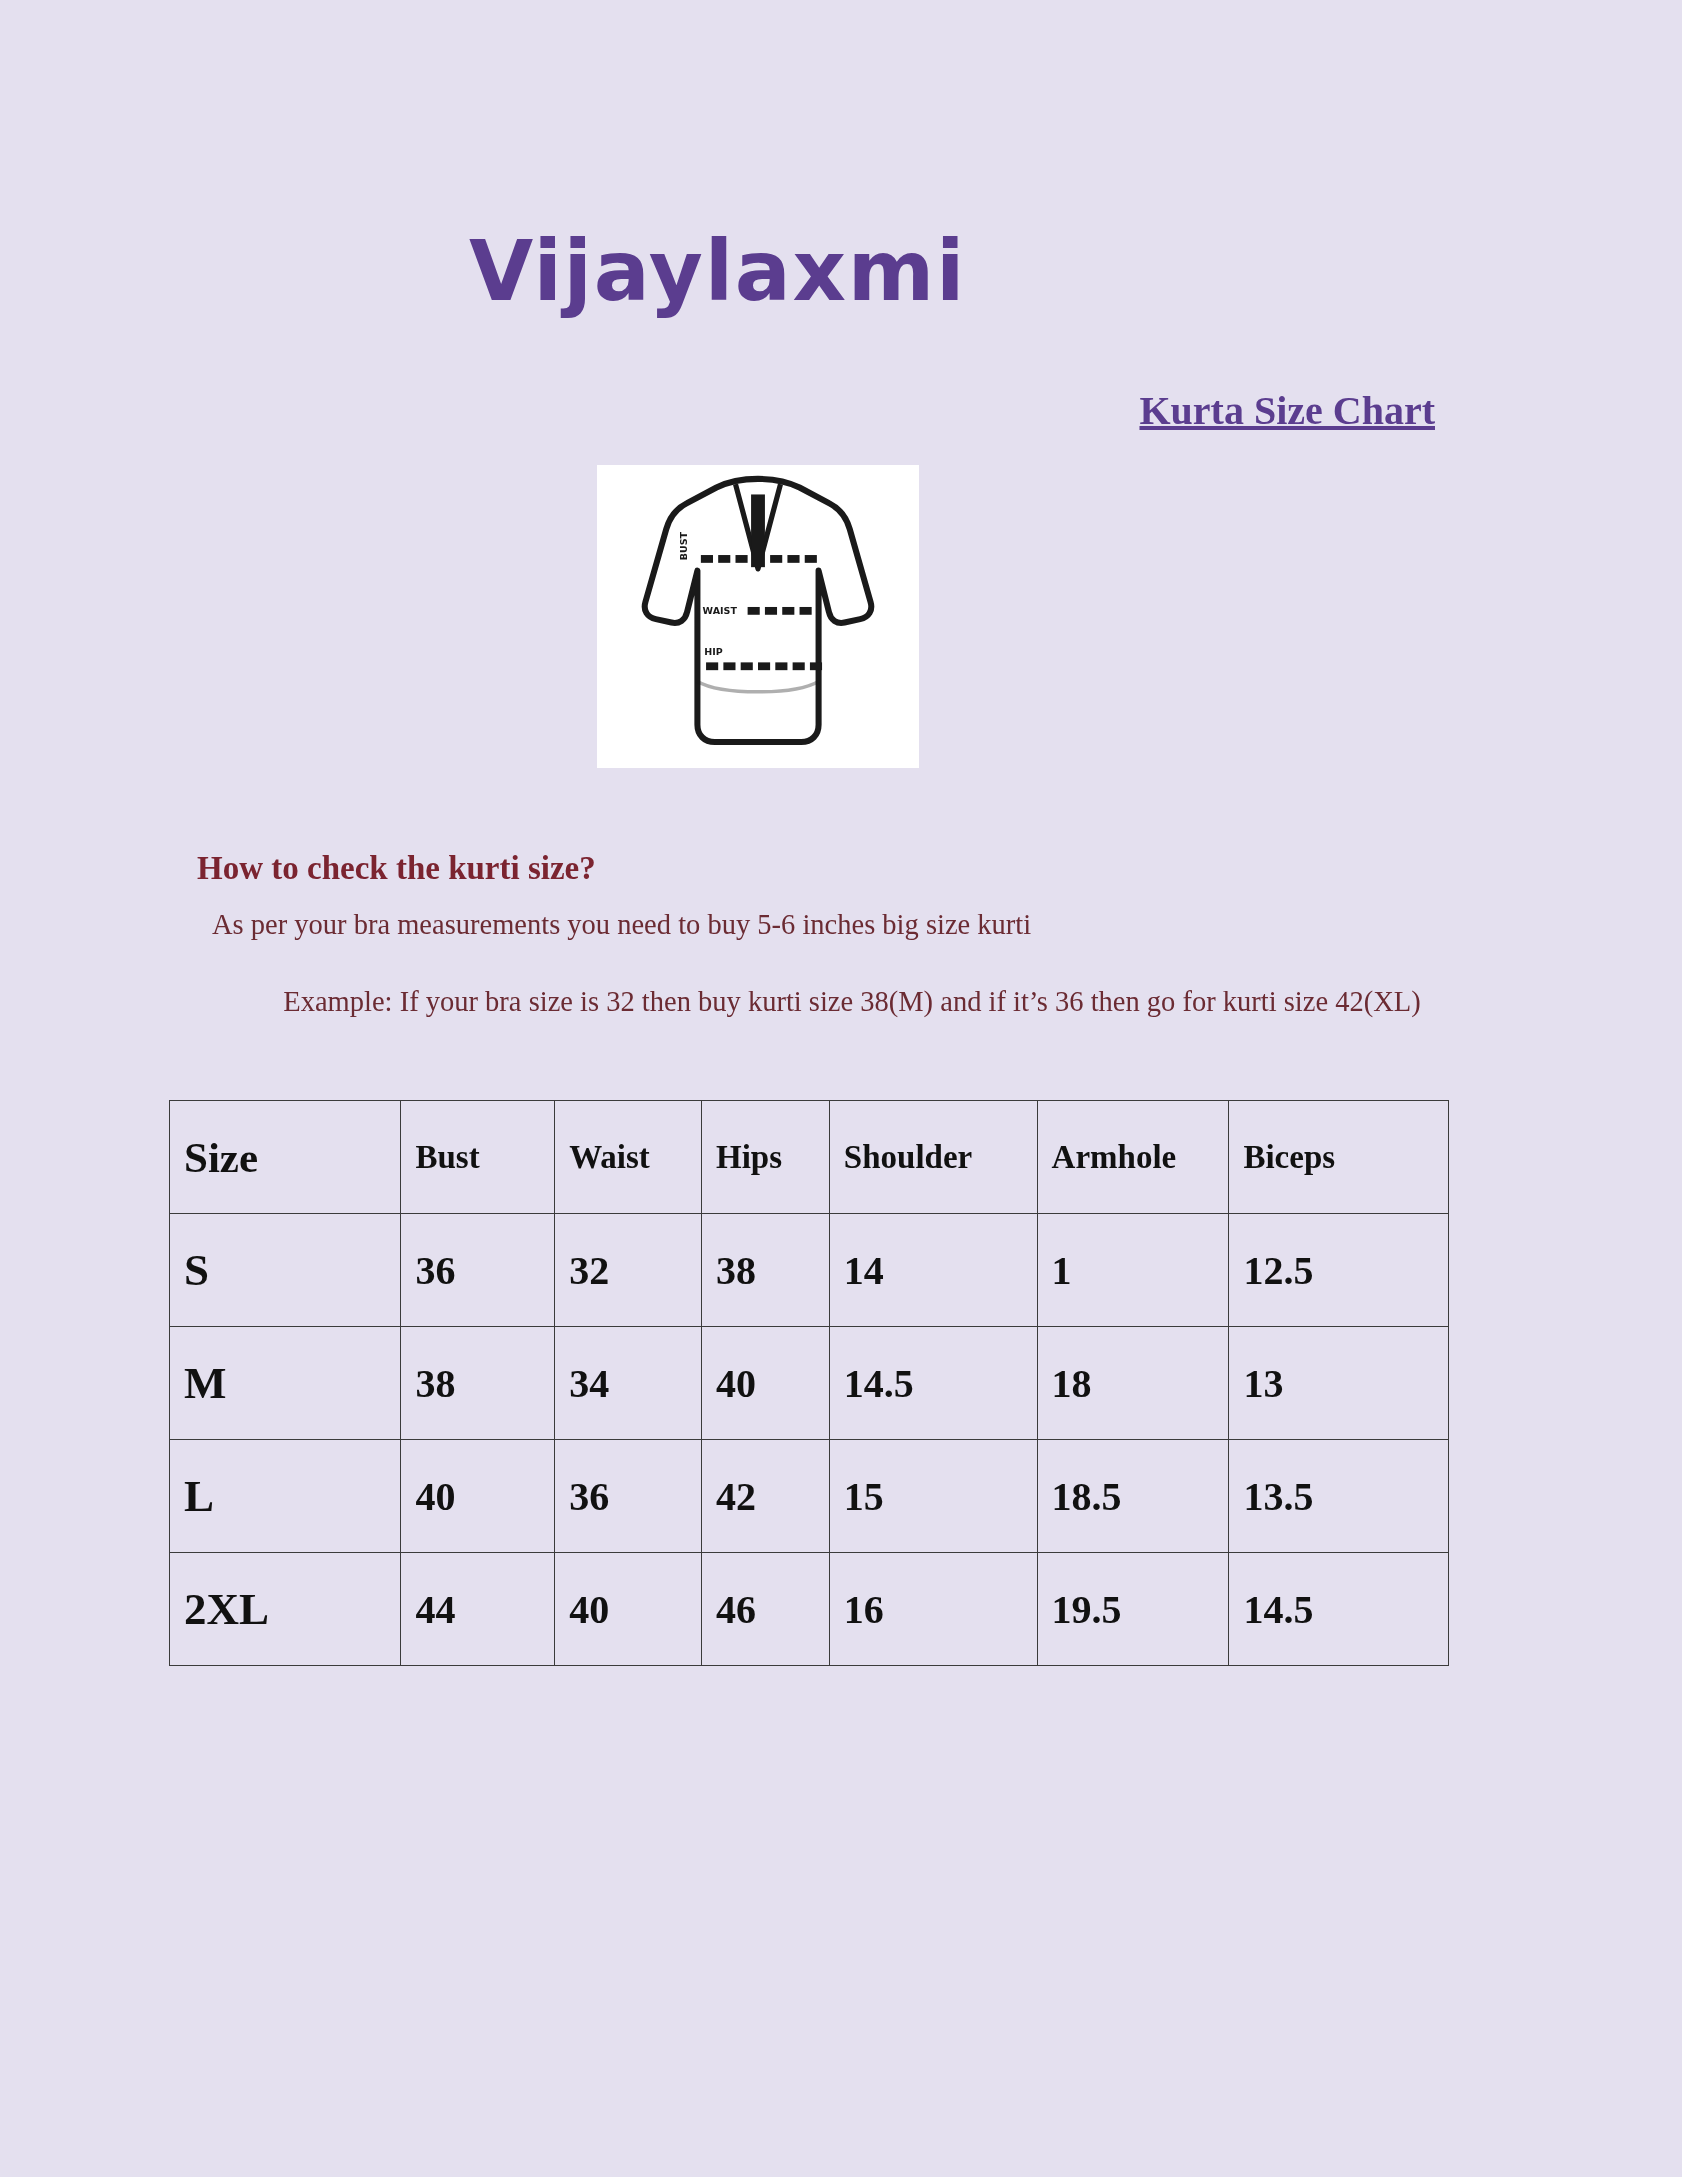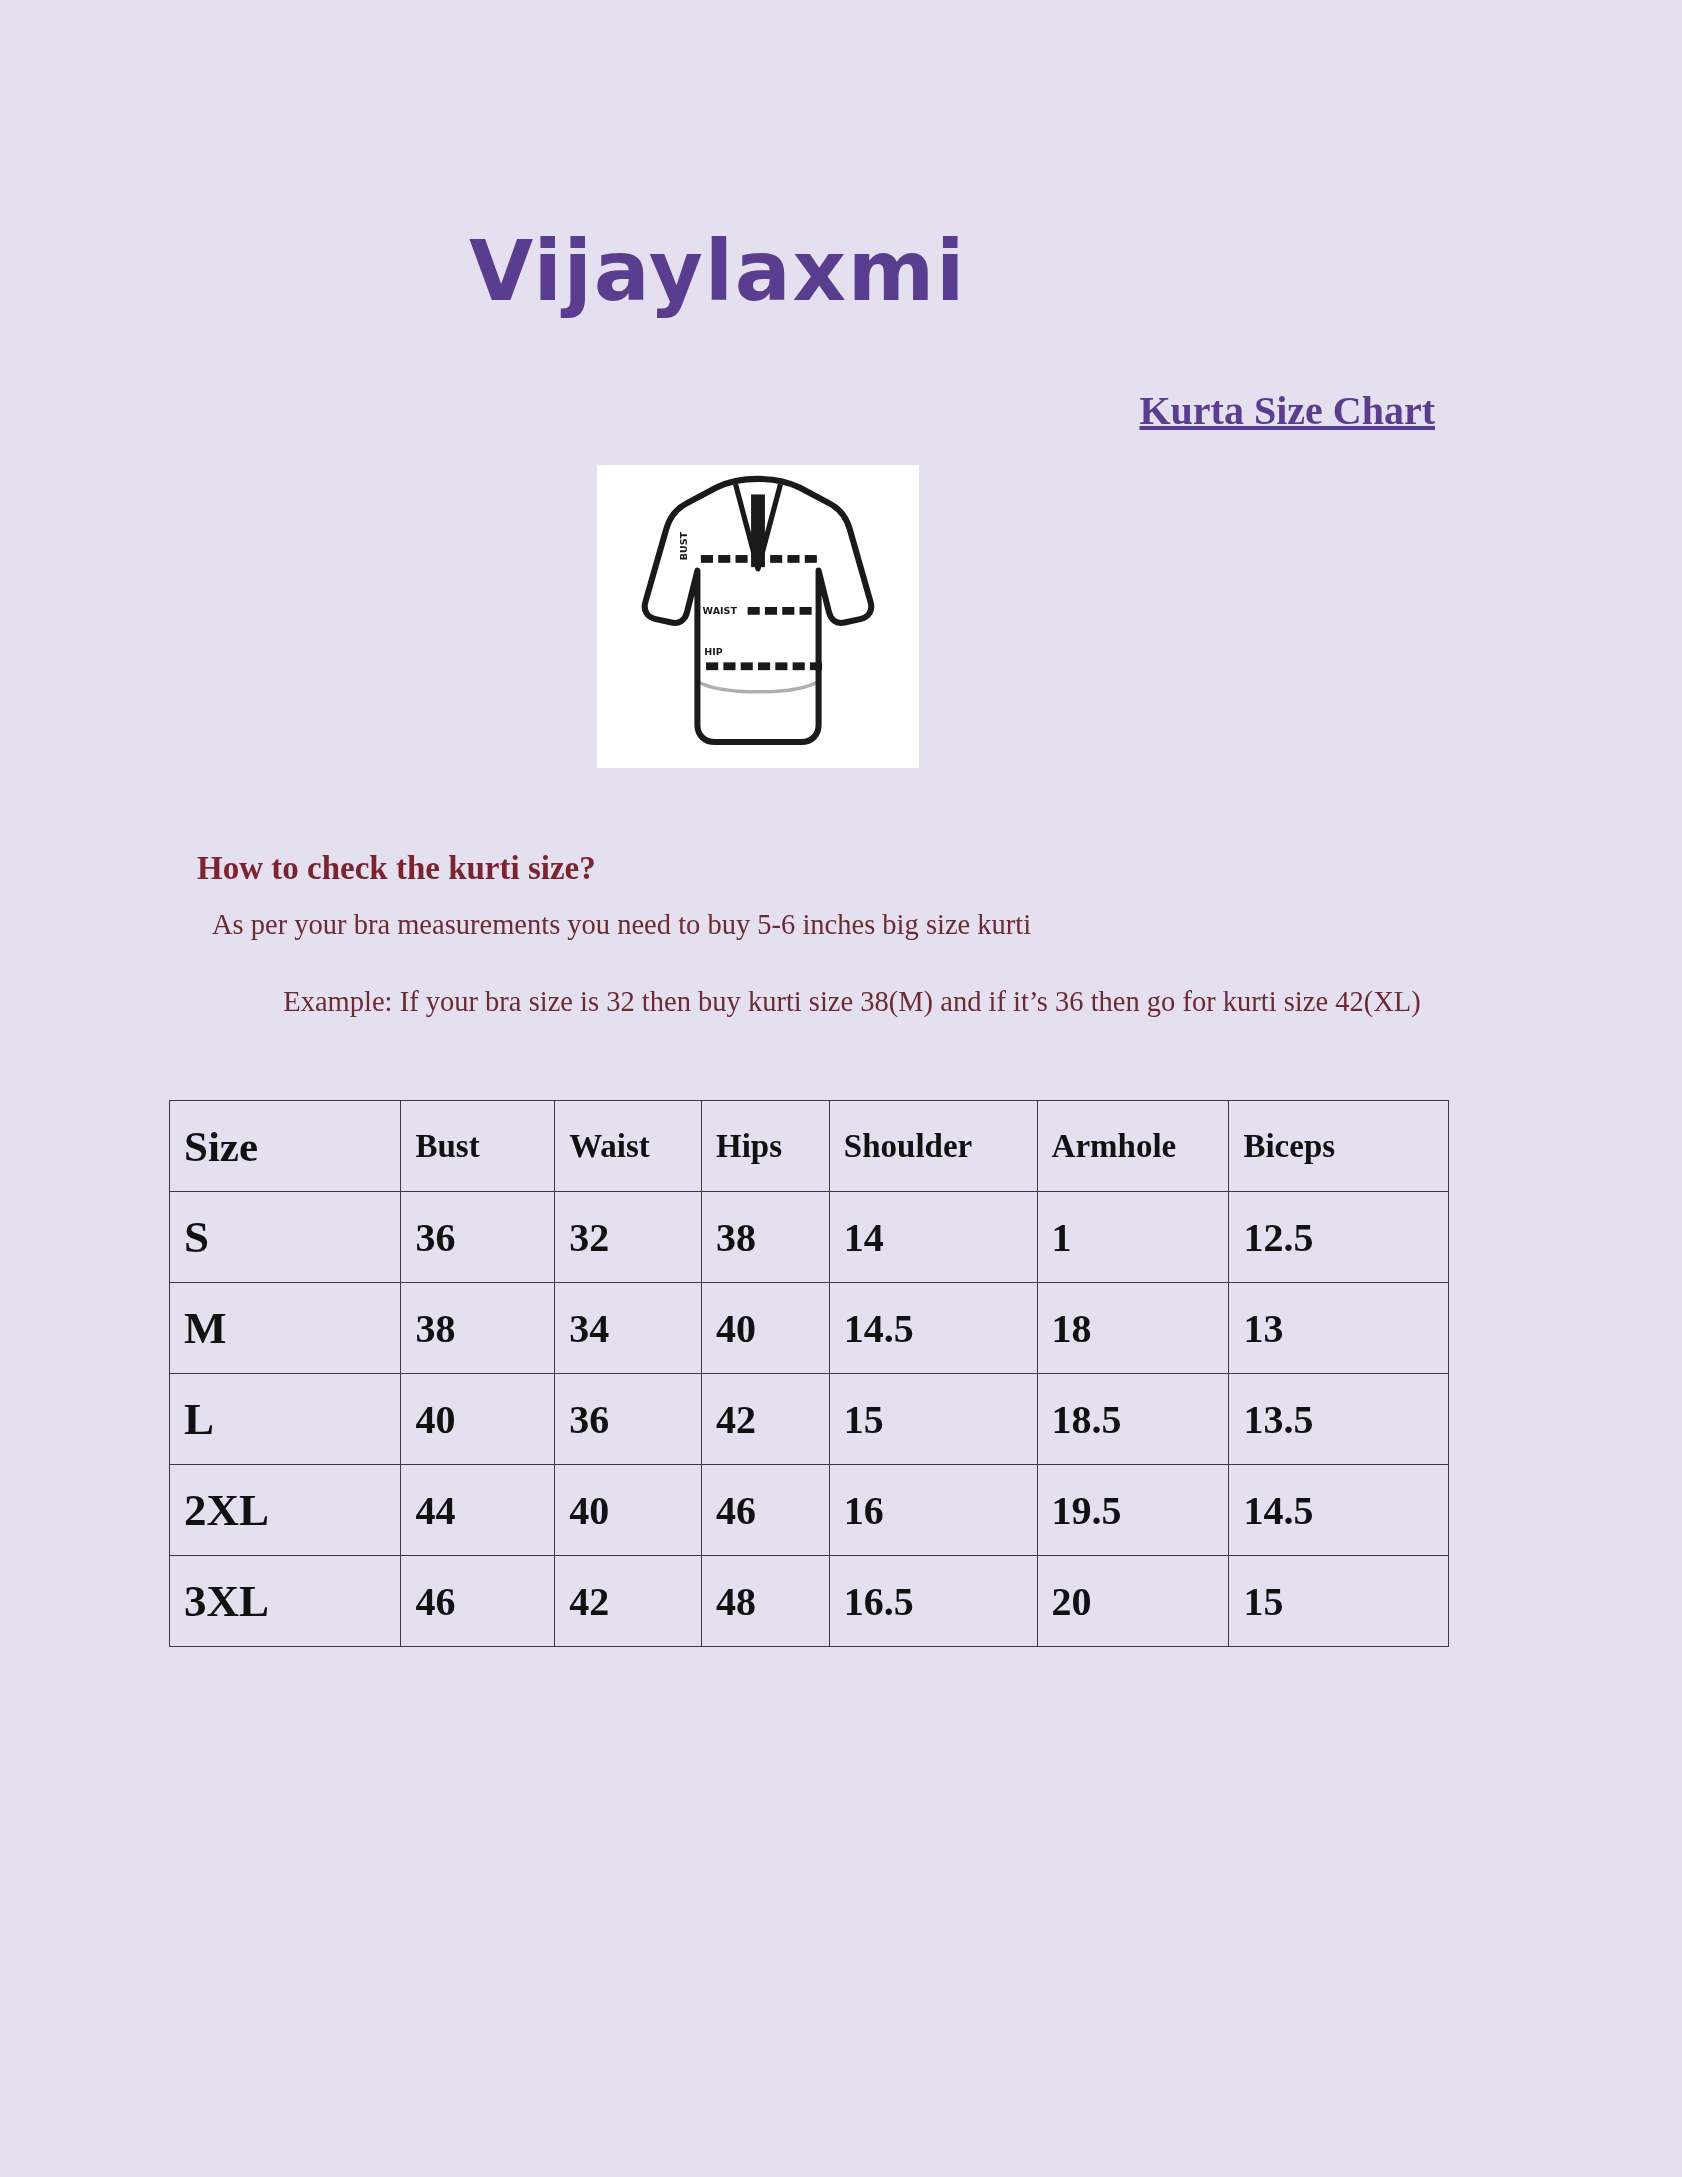--- a/index.html
+++ b/index.html
@@ -79,21 +79,21 @@
   table.sizechart {
     position: absolute;
     top: 1100px;
     left: 169px;
     width: 1280px;
     border-collapse: collapse;
     background: transparent;
   }
   table.sizechart td, table.sizechart th {
     border: 1.7px solid #3b3b3b;
-    padding: 0 14px;
+    padding: 11px 14px;
     text-align: left;
     vertical-align: middle;
     color: #111111;
   }
   table.sizechart thead th {
     height: 90px;
     font-family: "Liberation Serif", serif;
     font-weight: bold;
     font-size: 33px;
   }
@@ -254,26 +254,17 @@
       </tr>
       <tr>
         <td class="size-cell">2XL</td>
         <td>44</td>
         <td>40</td>
         <td>46</td>
         <td>16</td>
         <td>19.5</td>
         <td>14.5</td>
       </tr>
-      <tr>
-        <td class="size-cell">3XL</td>
-        <td>46</td>
-        <td>42</td>
-        <td>48</td>
-        <td>16.5</td>
-        <td>20</td>
-        <td>15</td>
-      </tr>
     </tbody>
   </table>
 
 </div>
 
 
 </body></html>

